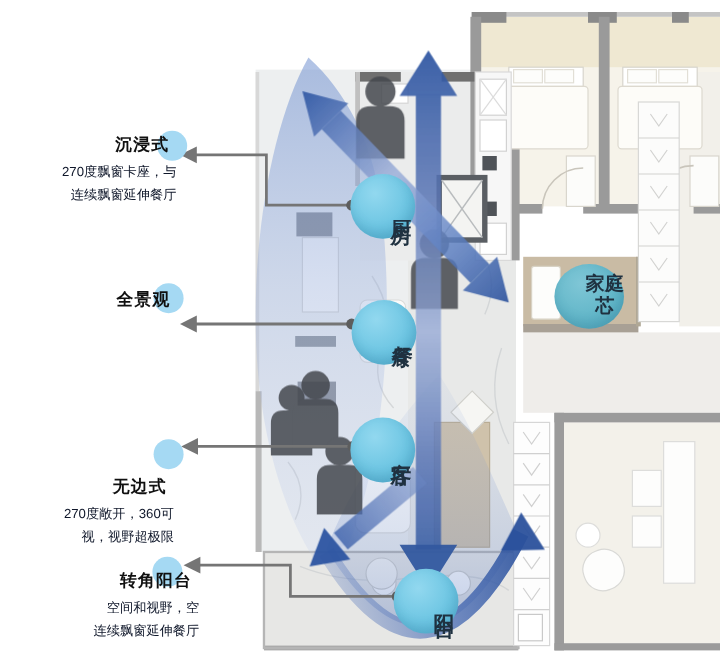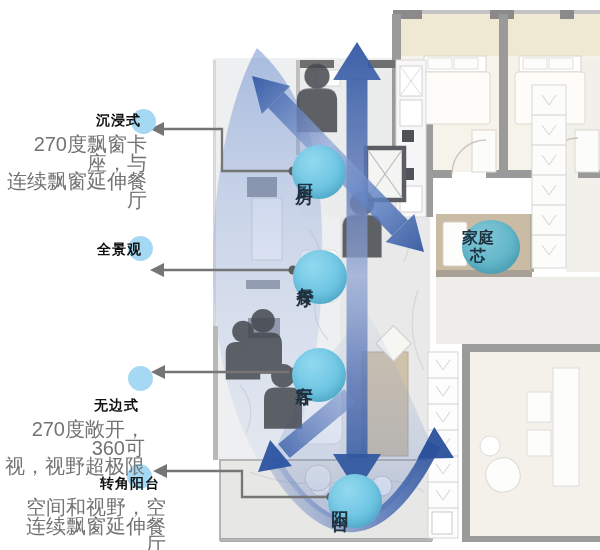--- a/index.html
+++ b/index.html
@@ -10,28 +10,28 @@
   .stage svg{position:absolute;left:0;top:0;z-index:1;}
   .accent-circle{
     position:absolute;width:25px;height:25px;border-radius:50%;
     background:#a5d9f3;z-index:2;
   }
   .anno{position:absolute;z-index:3;text-align:right;}
   .anno .t{
     font-size:14px;font-weight:bold;color:#101010;line-height:22px;
     letter-spacing:1px;padding-right:6px;position:relative;
   }
-  .anno .b{font-size:20px;color:#737373;line-height:18.5px;margin-top:4px;}
+  .anno .b{font-size:11px;color:#0f172a;line-height:18.5px;margin-top:4px;}
   #anno1{left:0;top:109px;width:147px;}
   #anno2{left:0;top:238px;width:148px;}
   #anno3{left:0;top:394px;width:145px;}
   #anno4{left:16px;top:472px;width:150px;text-align:right;}
   .badge{
     position:absolute;z-index:4;border-radius:50%;
-    display:flex;align-items:center;justify-content:flex-start;
+    display:flex;align-items:center;justify-content:flex-end;
     background:radial-gradient(circle at 38% 30%, #92d8ef 0%, #6ec6e3 55%, #55b5d6 100%);
     box-shadow:inset -2px -5px 9px rgba(25,90,125,.20);
   }
   .badge .vtext{
     writing-mode:vertical-rl;text-orientation:upright;
     font-size:17.5px;font-weight:bold;color:#1f3140;letter-spacing:3px;
   }
   #badge-kitchen{left:292px;top:145px;width:54px;height:54px;}
   #badge-dining {left:293px;top:250px;width:54px;height:54px;}
   #badge-living {left:292px;top:348px;width:54px;height:54px;}

